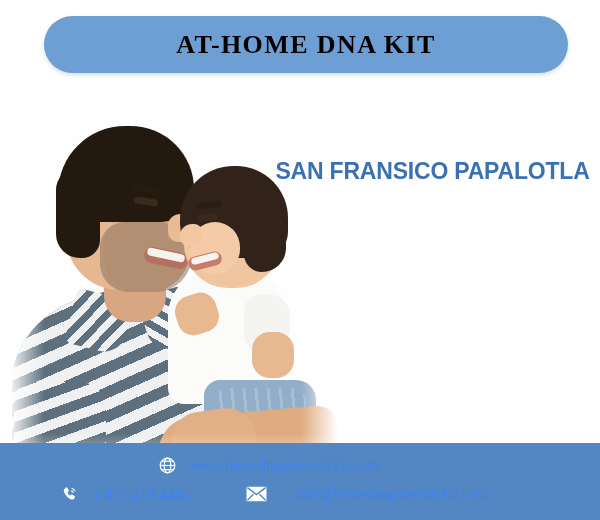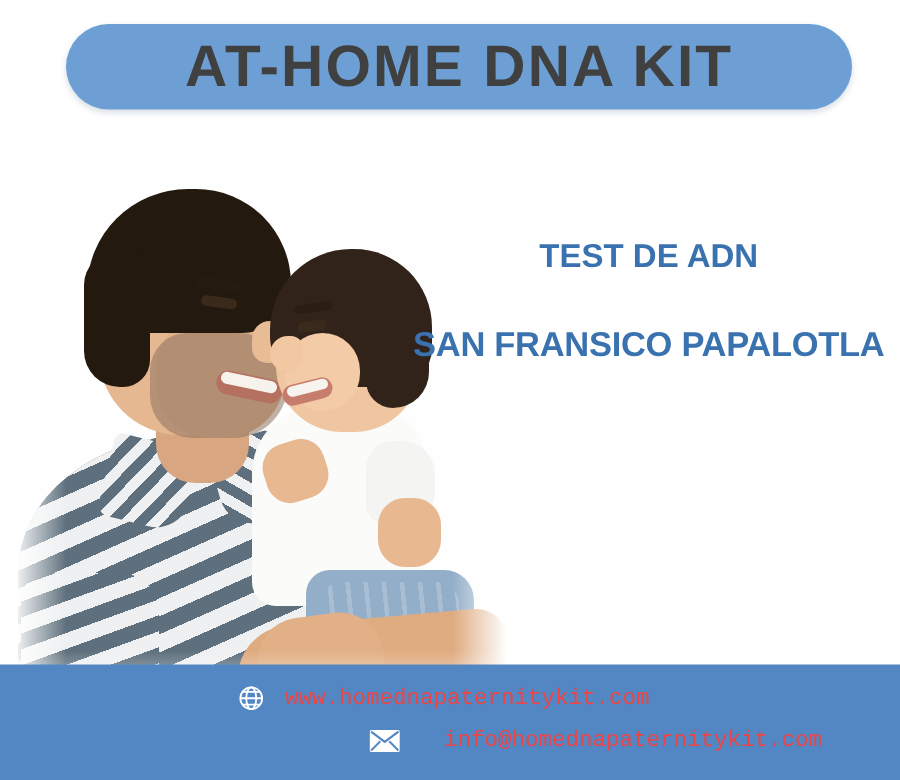--- a/index.html
+++ b/index.html
@@ -29,27 +29,27 @@
     width: 524px;
     height: 57px;
     background: #6d9fd4;
     border-radius: 29px;
     box-shadow: 0 2px 4px rgba(120, 140, 165, 0.30);
     display: flex;
     align-items: center;
     justify-content: center;
   }
   .header-title {
-    color: #404040;
-    font-size: 39px;
+    color: #000000;
+    font-size: 26px;
     font-weight: bold;
     letter-spacing: 1.4px;
     line-height: 1;
     white-space: nowrap;
-    font-family: Liberation Sans, sans-serif;
+    font-family: Liberation Serif, serif;
   }
 
   
   .photo-wrap {
     position: absolute;
     left: 8px;
     top: 82px;
     width: 330px;
     height: 378px;
     overflow: hidden;
@@ -300,25 +300,25 @@
   }
   .footer-row {
     position: absolute;
     display: flex;
     align-items: center;
   }
   .footer-row.web   { left: 158px; top: 456px; }
   .footer-row.phone { left: 60px;  top: 485px; }
   .footer-row.mail  { left: 246px; top: 485px; gap: 16px; }
   .footer-text {
-    color: #ef4444;
+    color: #3b82f6;
     font-size: 15px;
     font-weight: normal;
     white-space: nowrap;
-    font-family: Liberation Mono, monospace;
+    font-family: Liberation Serif, serif;
   }
   .f-icon {
     display: inline-flex;
     align-items: center;
     justify-content: center;
     margin-right: 13px;
     flex: 0 0 auto;
   }
   .f-icon svg { display: block; }
 </style>
@@ -369,39 +369,48 @@
       <div class="ph child-teeth"></div>
       <div class="ph child-arm2"></div>
 
       <div class="ph man-arm"></div>
       <div class="ph man-hand"></div>
     </div>
     <div class="photo-fade"></div>
   </div>
 
   <div class="headline-block">
-    <div class="headline-line l1">TEST DE ADN</div>
     <div class="headline-line l3">SAN FRANSICO PAPALOTLA</div>
   </div>
 
   <div class="footer"></div>
 
   <div class="footer-row web">
     <span class="f-icon">
       <svg width="19" height="19" viewBox="0 0 24 24" fill="none" stroke="#ffffff" stroke-width="1.5">
         <circle cx="12" cy="12" r="9.2"></circle>
         <ellipse cx="12" cy="12" rx="4.2" ry="9.2"></ellipse>
         <line x1="2.8" y1="12" x2="21.2" y2="12"></line>
         <line x1="4.4" y1="6.6" x2="19.6" y2="6.6"></line>
         <line x1="4.4" y1="17.4" x2="19.6" y2="17.4"></line>
       </svg>
     </span>
     <span class="footer-text">www.homednapaternitykit.com</span>
   </div>
 
+  <div class="footer-row phone">
+    <span class="f-icon">
+      <svg width="19" height="19" viewBox="0 0 24 24">
+        <path fill="#ffffff" d="M7.3 3.2c.7-.4 1.6-.2 2 .5l1.6 2.7c.4.7.2 1.6-.5 2l-1 .7c.5 1.5 1.9 3.4 3.5 4.4l.8-1c.5-.6 1.4-.7 2-.3l2.6 1.8c.6.4.8 1.3.4 2l-1 1.5c-.5.8-1.5 1.1-2.4.9-2.6-.6-5-2.3-6.9-4.3C6.5 12 5.2 9.6 4.8 7.4c-.2-.9.2-1.8 1-2.3l1.5-1.9z"></path>
+        <path fill="none" stroke="#ffffff" stroke-width="1.4" stroke-linecap="round" d="M15.2 4.3c1.6.5 2.9 1.7 3.5 3.3"></path>
+        <path fill="none" stroke="#ffffff" stroke-width="1.4" stroke-linecap="round" d="M14.6 7.4c.9.3 1.6 1 1.9 1.9"></path>
+      </svg>
+    </span>
+    <span class="footer-text">1-877-219-4485</span>
+  </div>
 
   <div class="footer-row mail">
     <span class="f-icon">
       <svg width="21" height="16" viewBox="0 0 24 18">
         <rect x="0.6" y="0.6" width="22.8" height="16.8" rx="1.4" fill="#ffffff"></rect>
         <path d="M1.6 1.8 L12 9.6 L22.4 1.8" fill="none" stroke="#5287c4" stroke-width="1.7"></path>
         <path d="M1.6 16.2 L8.6 9.2 M22.4 16.2 L15.4 9.2" fill="none" stroke="#5287c4" stroke-width="1.5"></path>
       </svg>
     </span>
     <span class="footer-text">info@homednapaternitykit.com</span>

